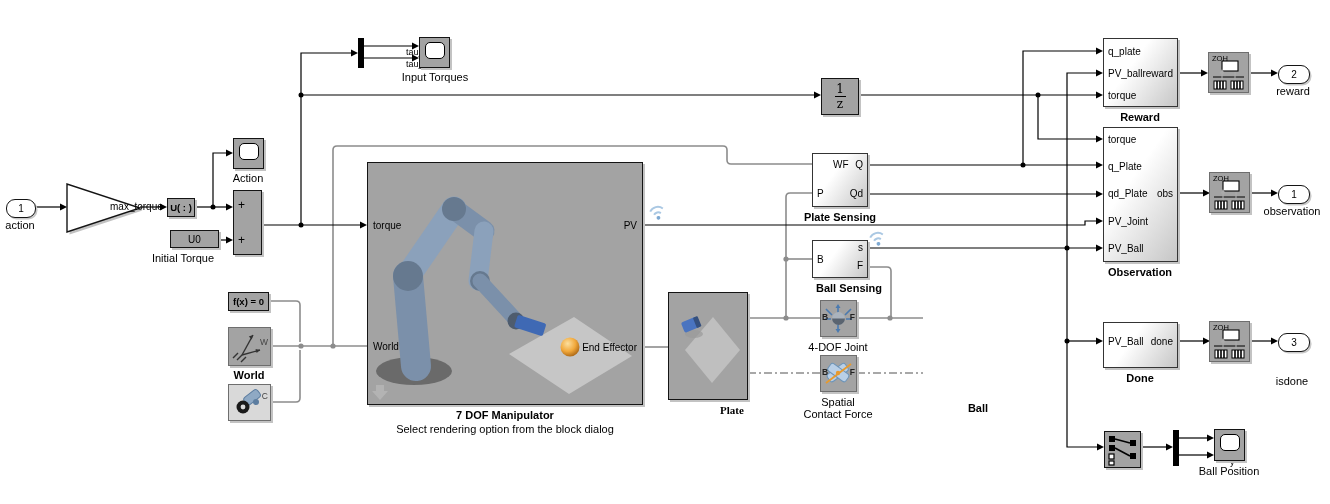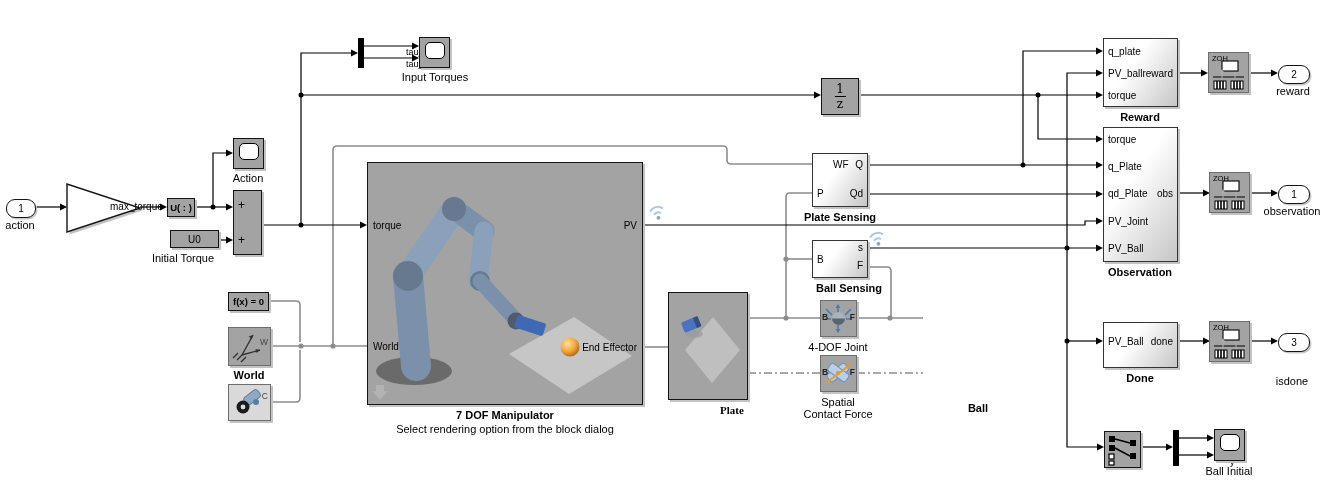--- a/index.html
+++ b/index.html
@@ -418,15 +418,15 @@
       <rect x="25" y="21" width="6" height="6" fill="#000"></rect>
       <path d="M10,7 L25,11 M10,16 L25,24" stroke="#000" stroke-width="1.6"></path>
     </svg>
   </div>
   <div class="muxbar" style="left:1173px;top:430px;width:6px;height:36px;"></div>
   <span class="slbl" style="left:1192px;top:440px;">x</span>
   <span class="slbl" style="left:1192px;top:457px;">y</span>
   <div class="blk" style="left:1214px;top:429px;width:31px;height:32px;">
     <div class="screen"></div>
   </div>
-  <div class="lbl" style="left:1229px;top:465px;">Ball Initial</div>
+  <div class="lbl" style="left:1229px;top:465px;">Ball Position</div>
 
 </div>
 
 </body></html>

